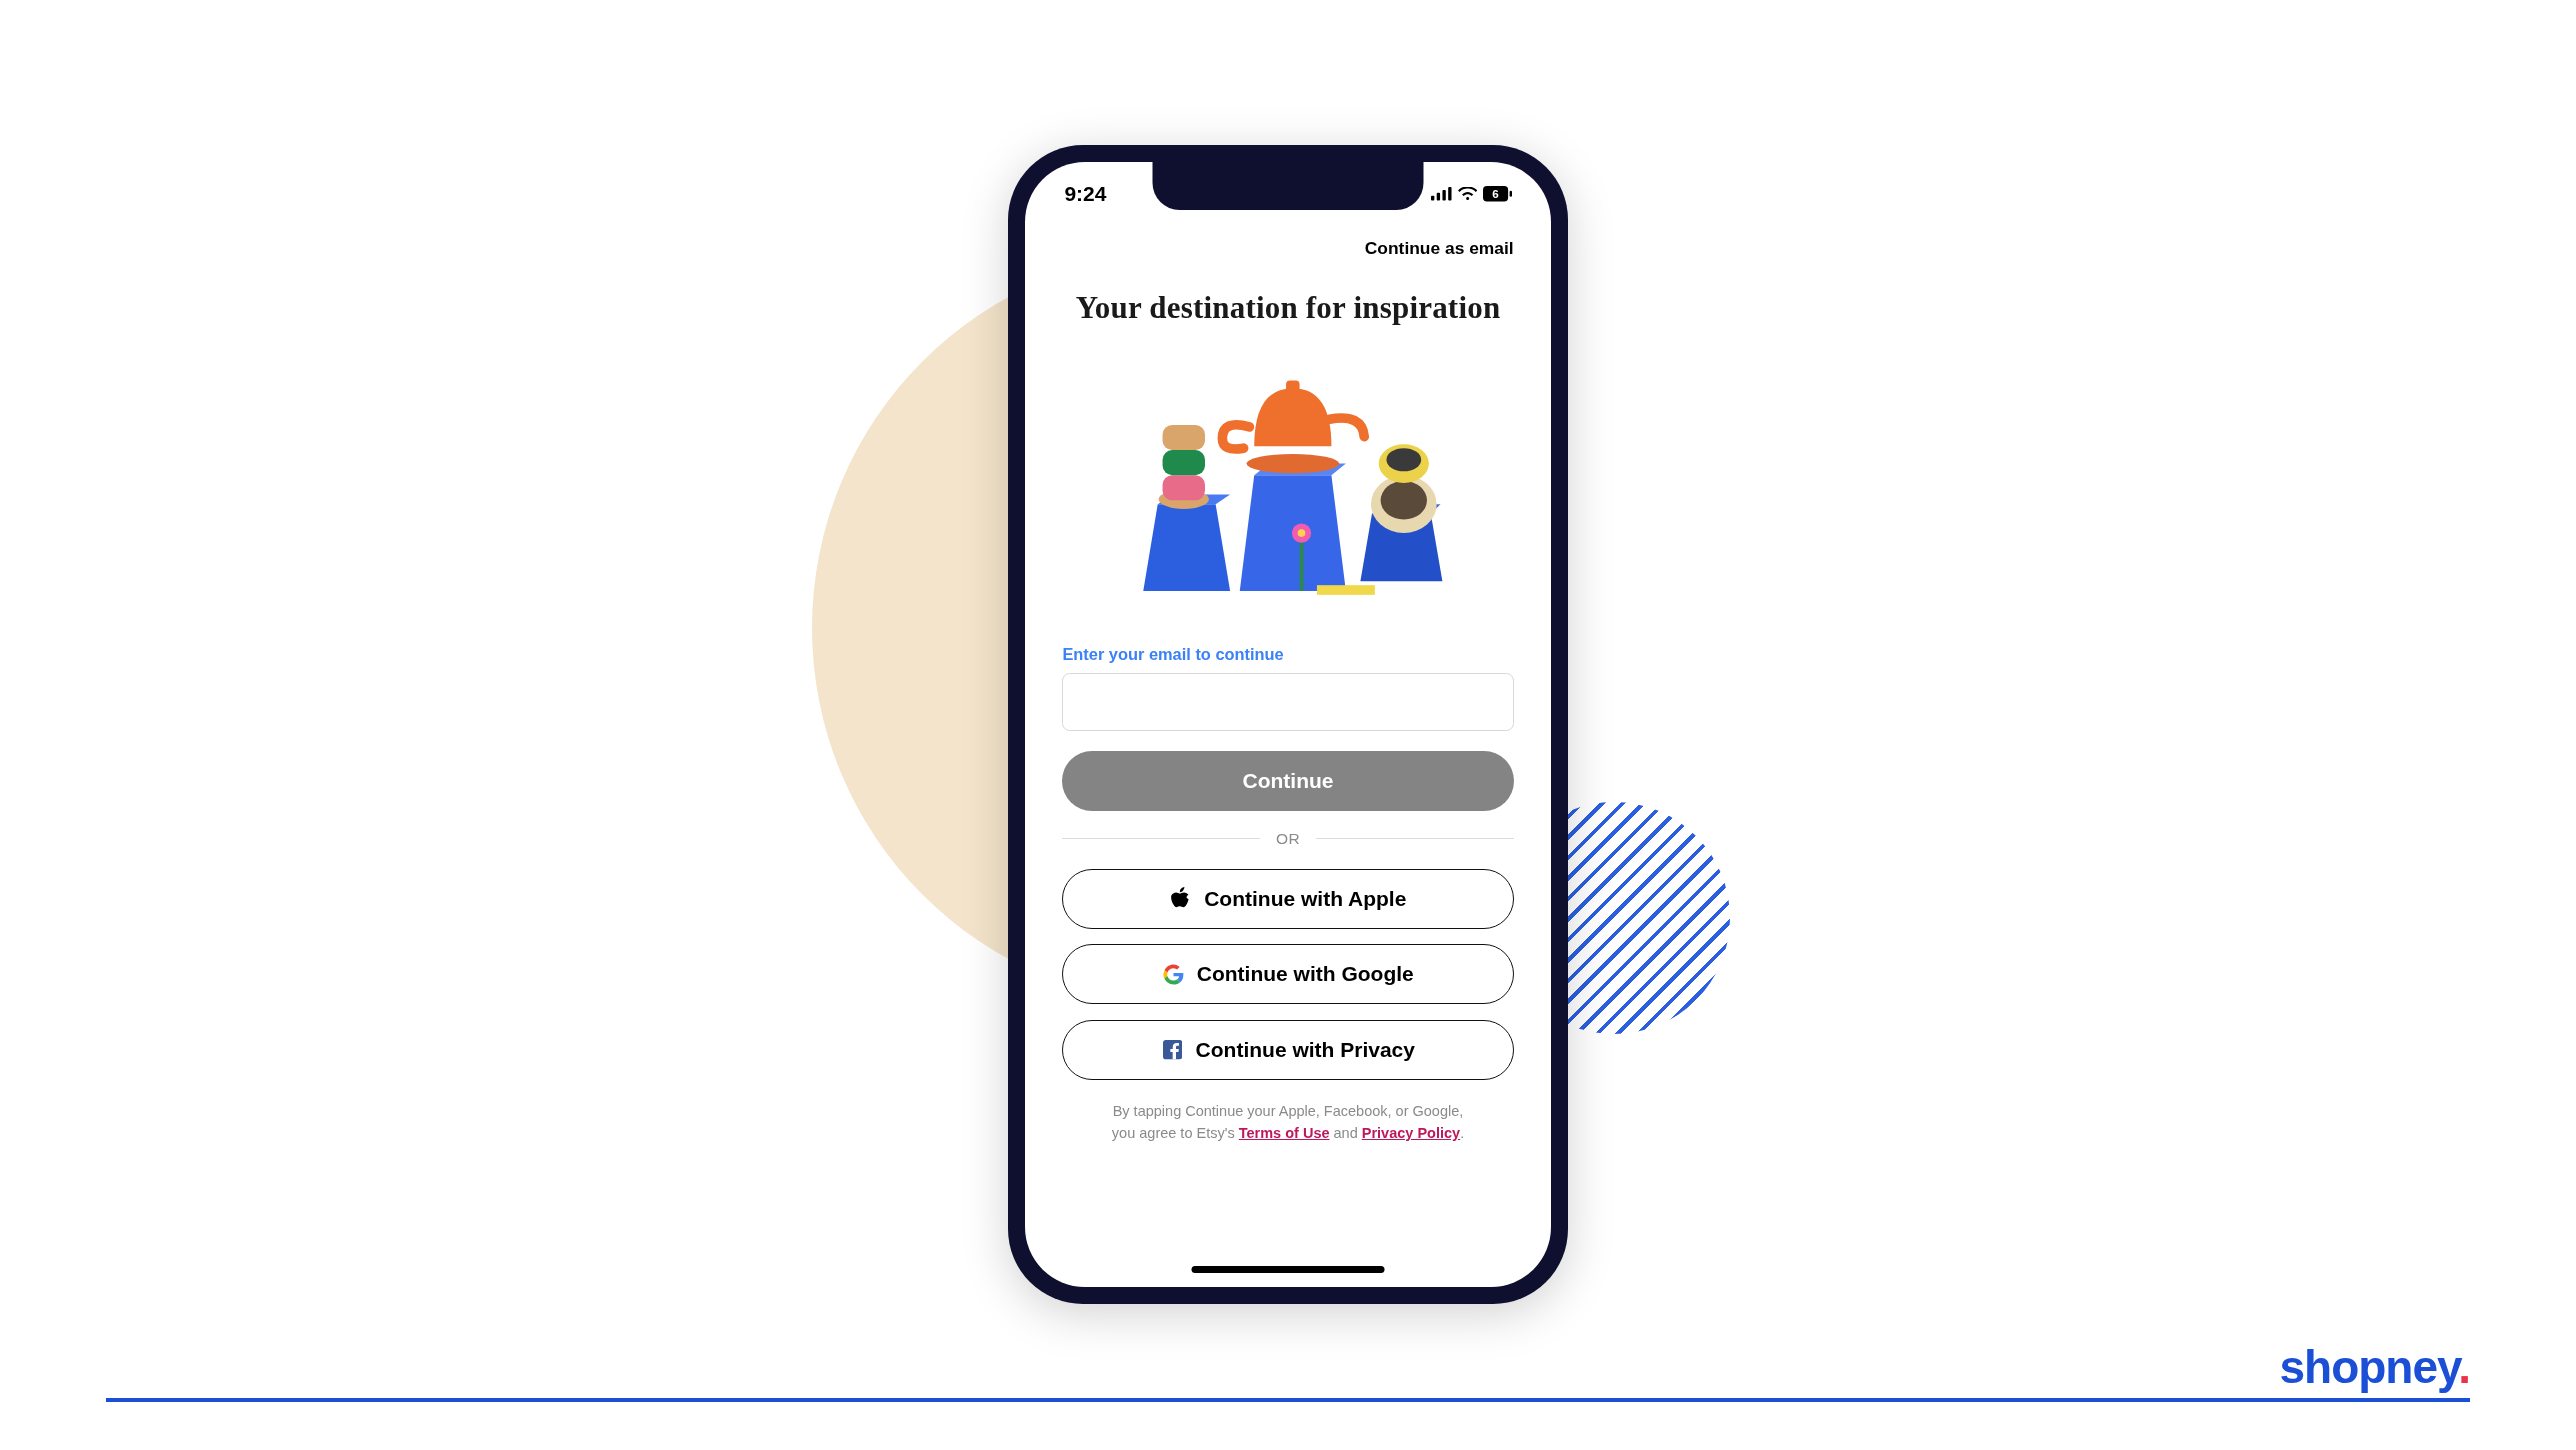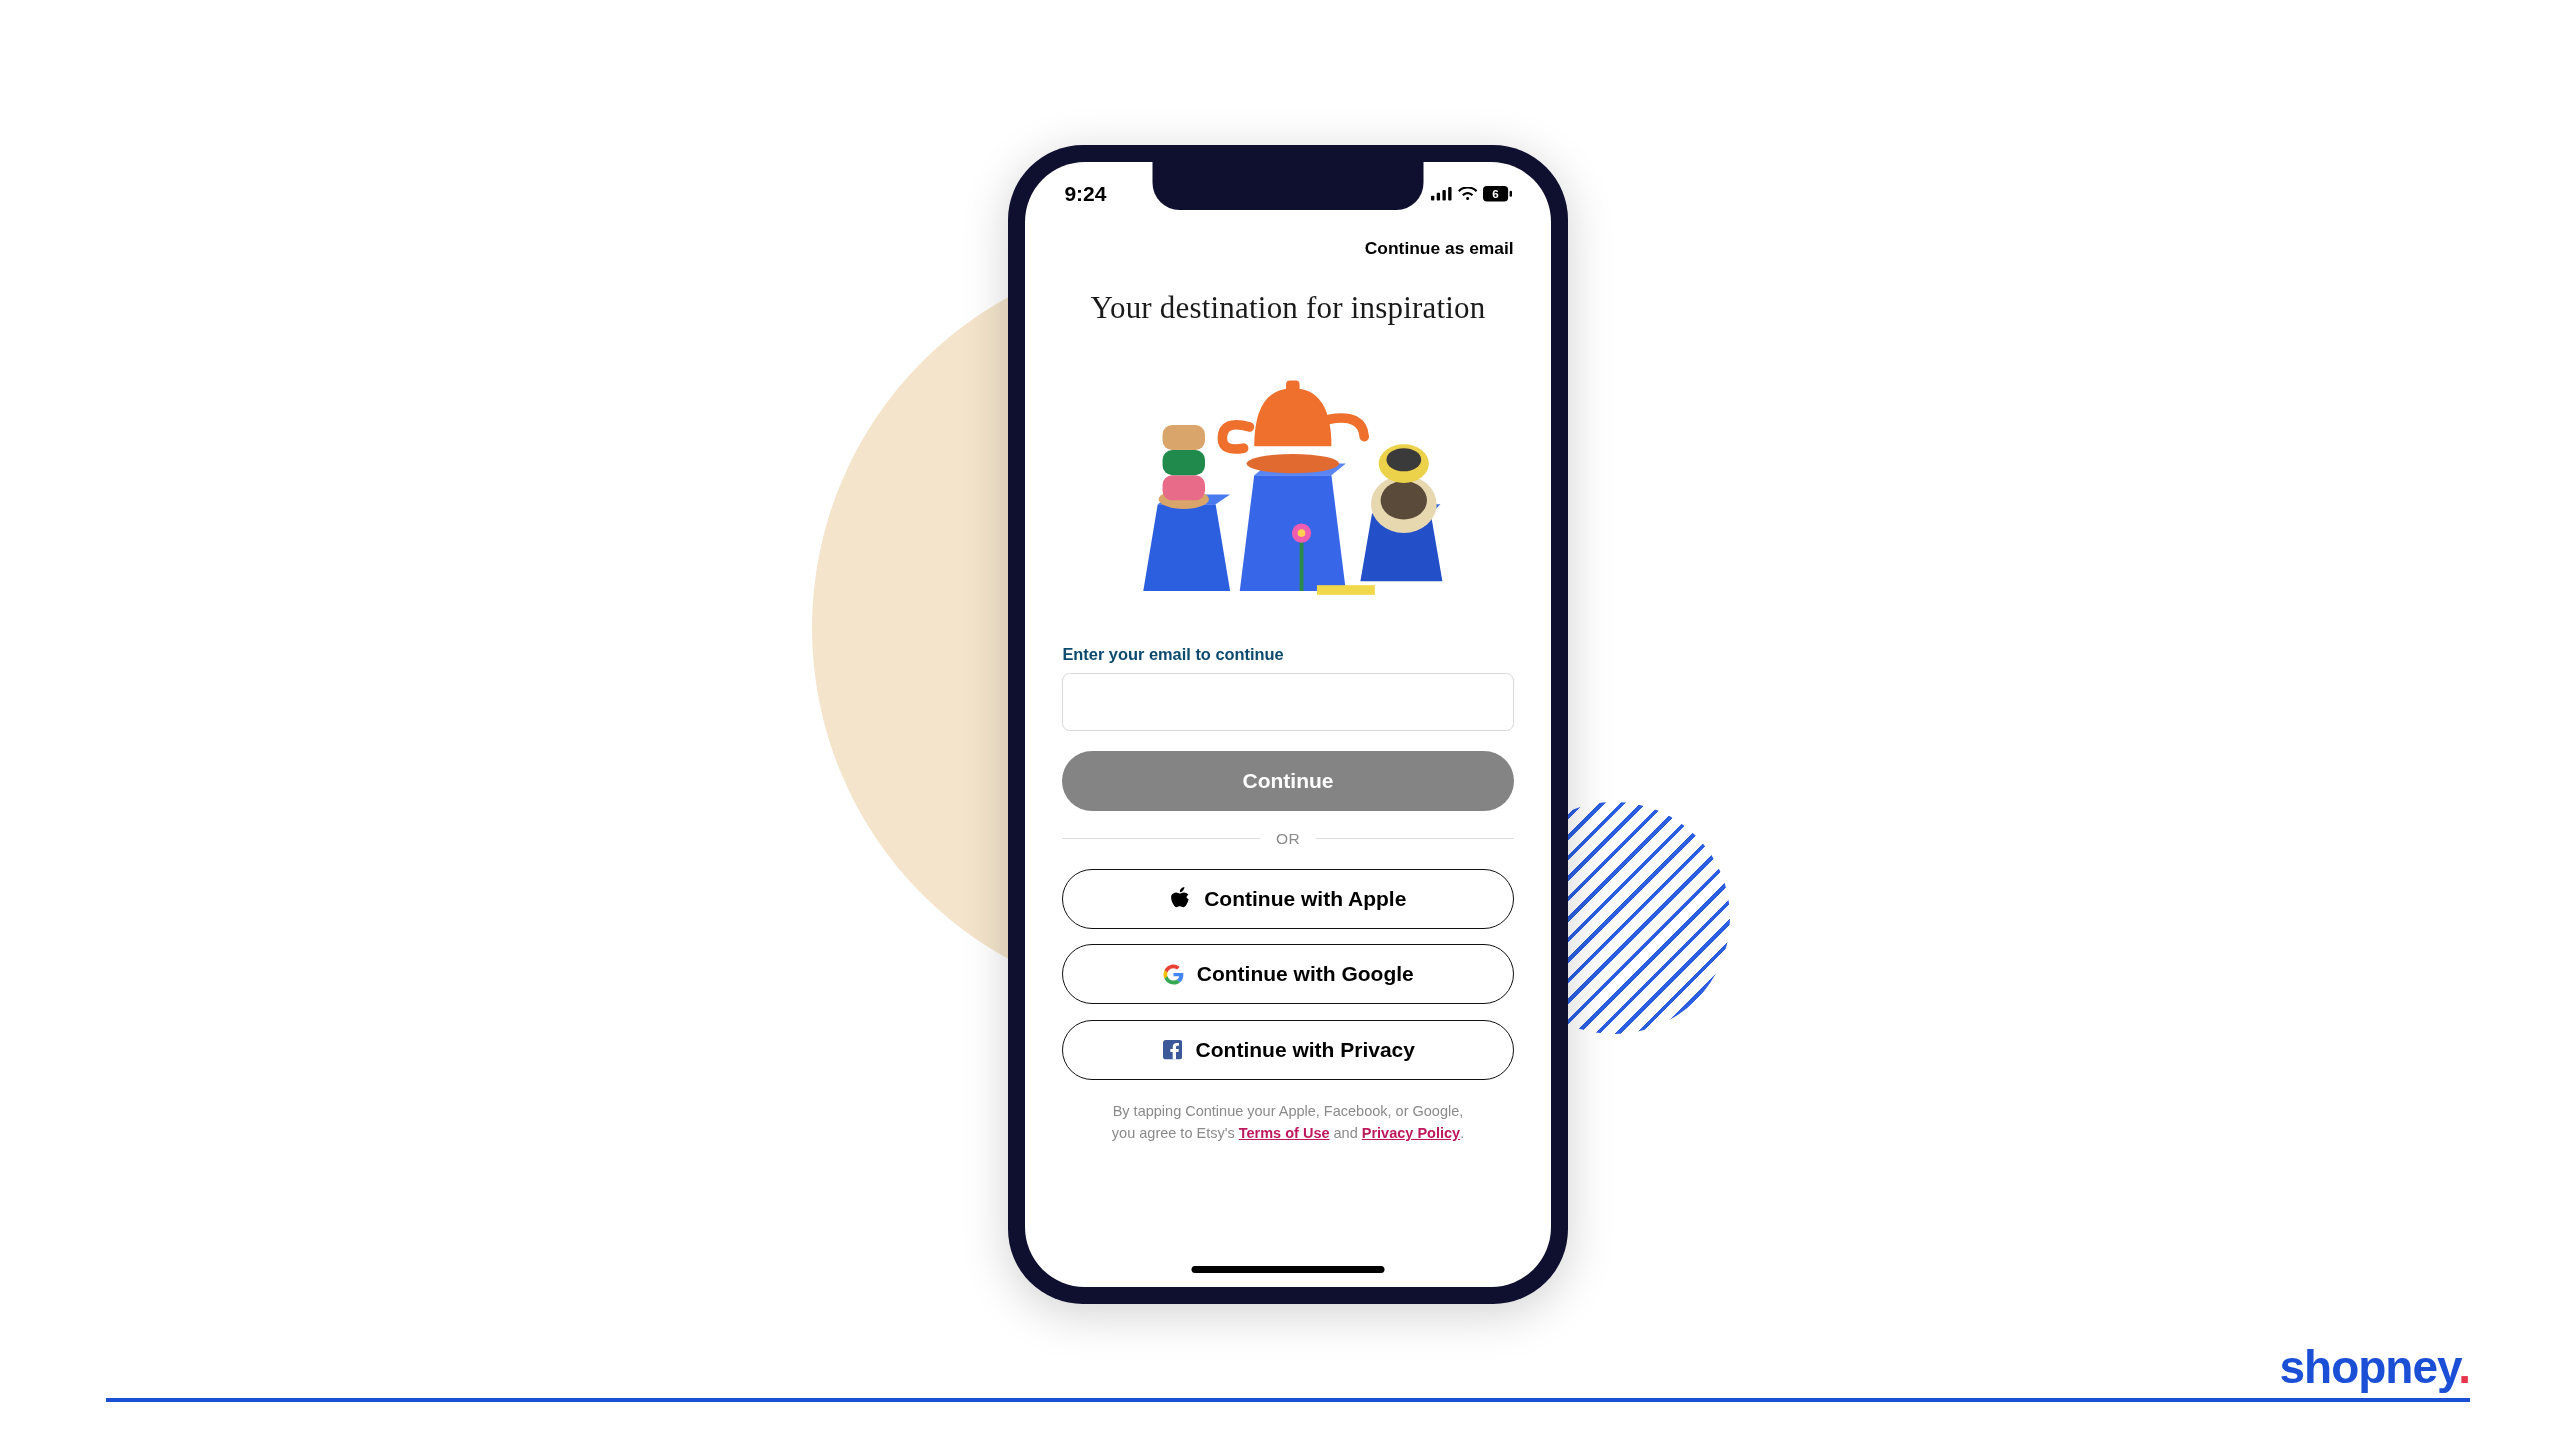--- a/index.html
+++ b/index.html
@@ -144,40 +144,40 @@
     font-size: 17.4px;
     font-weight: 700;
     color: #000;
     margin-bottom: 31px;
     cursor: pointer;
   }
   .headline {
     text-align: center;
     font-family: Georgia, "Times New Roman", serif;
     font-size: 31px;
-    font-weight: 400;
+    font-weight: 700;
     color: #1a1a1a;
     margin-bottom: 29px;
     letter-spacing: 0.2px;
   }
 
   .hero-illustration {
     width: 100%;
     height: 251px;
     margin: 0 auto 39px auto;
     display: flex;
     justify-content: center;
     align-items: center;
   }
   .hero-illustration svg { display: block; }
 
   .field-label {
     font-size: 16.4px;
     font-weight: 700;
-    color: #0c4a6e;
+    color: #3b82f6;
     margin-bottom: 9.7px;
   }
   .email-input {
     width: 100%;
     height: 58px;
     border: 1px solid #d8d8d8;
     border-radius: 7.7px;
     padding: 0 15.5px;
     font-size: 19.3px;
     margin-bottom: 19.3px;

